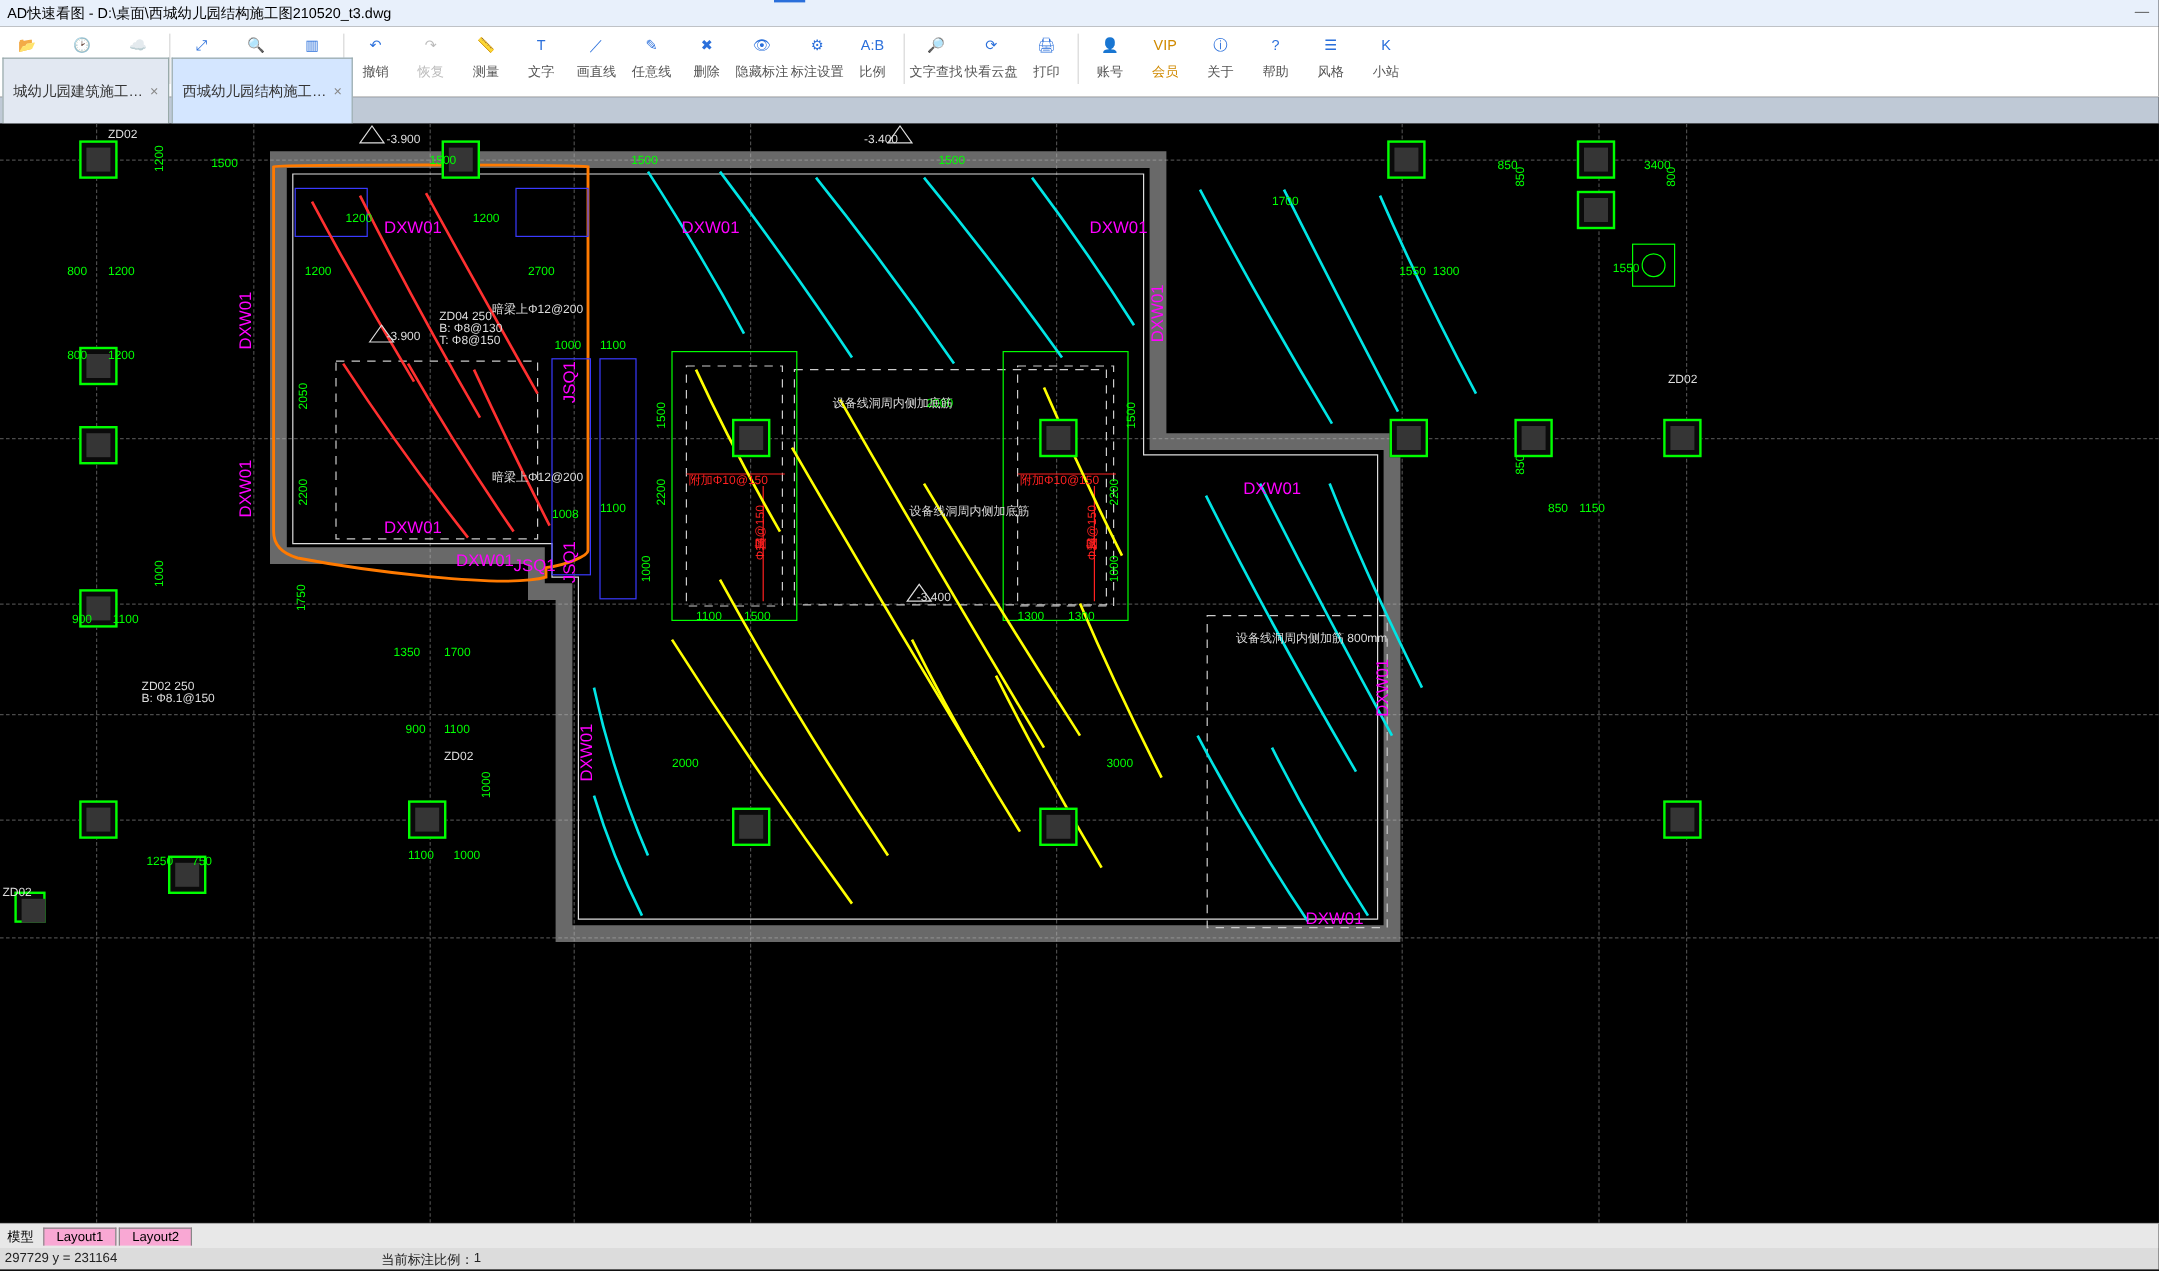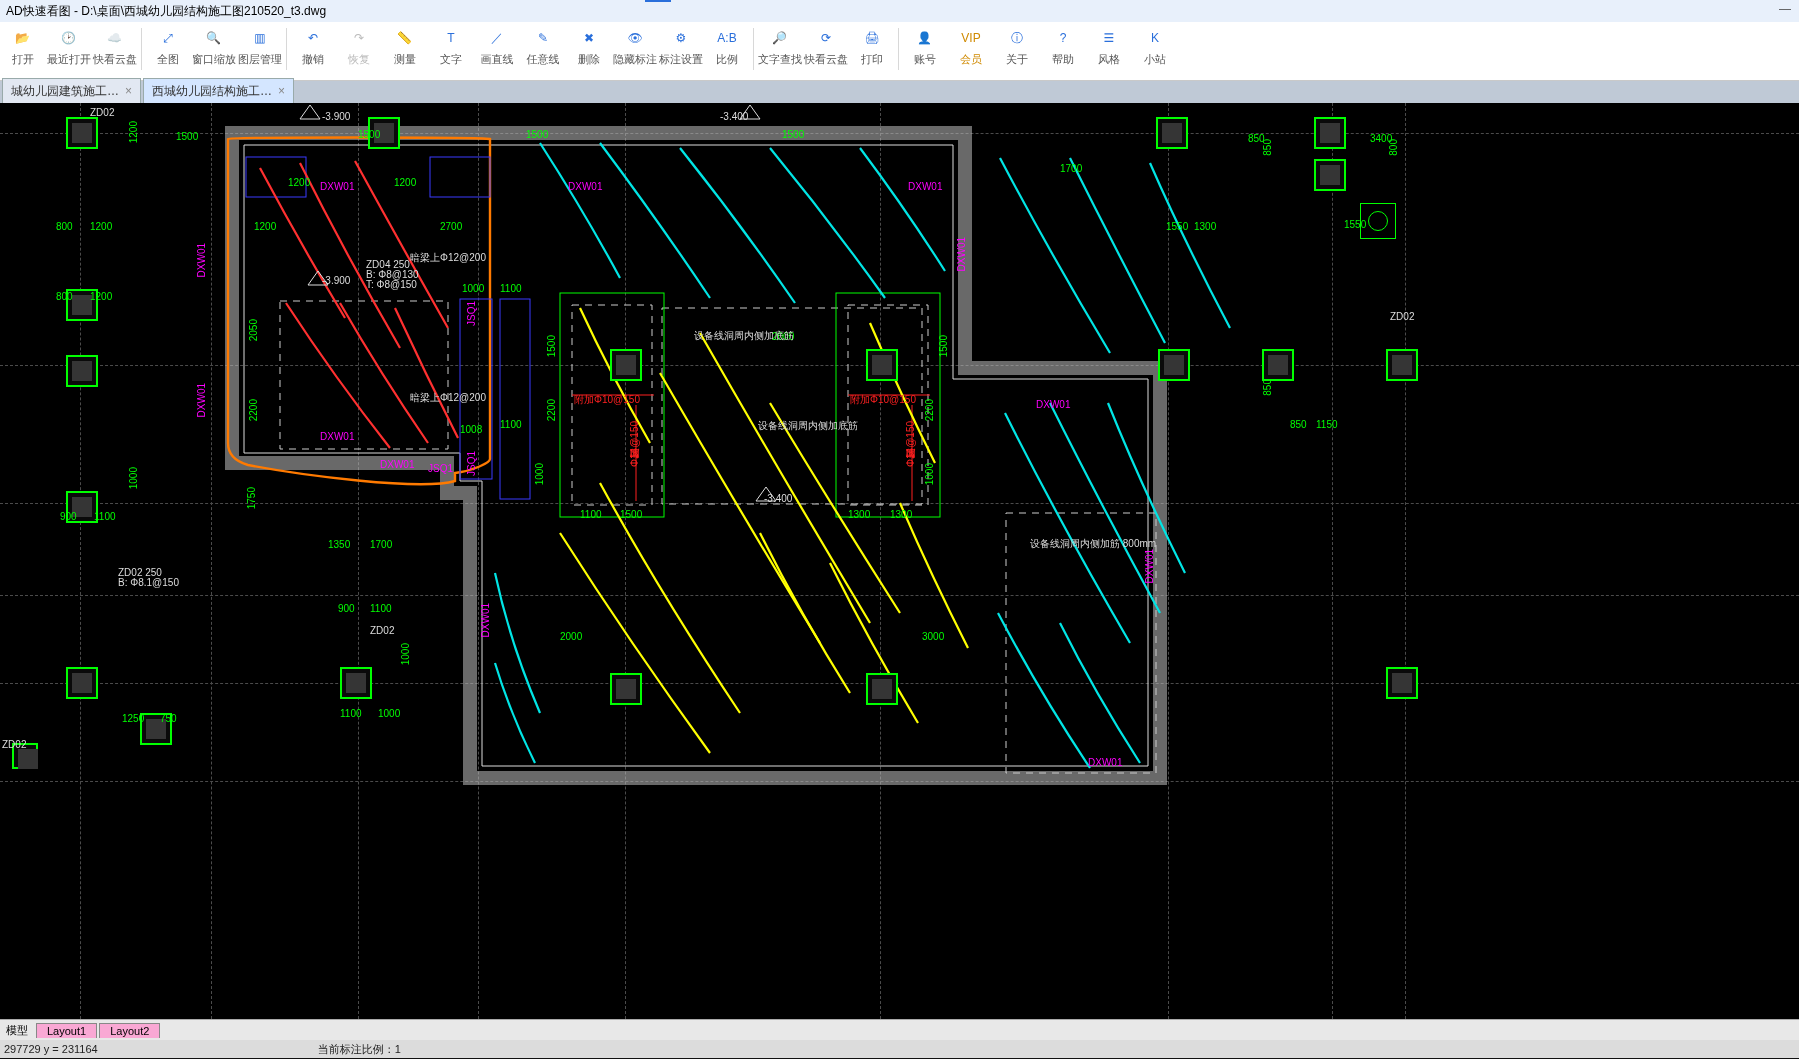--- a/index.html
+++ b/index.html
@@ -7,31 +7,31 @@
   .titlebar{height:20px;background:#e8f0fb;color:#000;padding:1px 6px;font-size:12px;display:flex;align-items:center;position:relative}
   .titlebar .dash{position:absolute;right:8px;top:2px;color:#555}
   .blue-strip{height:2px;background:#2a6fdb;position:absolute;top:0;left:645px;width:26px}
   .toolbar{height:56px;background:#fff;display:flex;align-items:flex-start;padding-top:2px;border-bottom:1px solid #c9c9c9}
   .tbtn{width:46px;height:52px;display:flex;flex-direction:column;align-items:center;justify-content:flex-start;cursor:pointer;color:#555}
   .tbtn .ic{width:24px;height:24px;margin-top:2px;display:flex;align-items:center;justify-content:center}
   .tbtn .lb{font-size:11px;margin-top:2px;text-align:center;white-space:nowrap}
   .tbtn.gold .lb{color:#d08a00}
   .sep{width:1px;height:42px;background:#d8d8d8;margin:4px 3px 0}
   .tabrow{height:22px;background:#bfc9d6;display:flex;align-items:flex-end}
-  .tab{height:20px;padding:2px 8px;font-size:12px;background:#e2e8f2;border:1px solid #9aa;border-bottom:none;margin-left:2px;display:flex;align-items:center;color:#333}
+  .tab{height:20px;padding:17px 8px;font-size:12px;background:#e2e8f2;border:1px solid #9aa;border-bottom:none;margin-left:2px;display:flex;align-items:center;color:#333}
   .tab.active{background:#d4e6ff}
   .tab .x{margin-left:6px;color:#888;cursor:pointer}
   
   .canvas{position:relative;width:1799px;height:916px;background:#000;overflow:hidden}
   .canvas *{position:absolute}
   .grid-v{width:0;height:100%;border-left:1px dashed #4b4b4b}
   .grid-h{height:0;width:100%;border-top:1px dashed #4b4b4b}
   .dim{color:#00ff00;font-size:10px;white-space:nowrap}
   .dim.r{writing-mode:vertical-rl;transform:rotate(180deg)}
-  .mag{color:#ff00ff;font-size:10px}
+  .mag{color:#ff00ff;font-size:14px}
   .mag.r{writing-mode:vertical-rl;transform:rotate(180deg)}
   .red{color:#ff2020;font-size:10px}
   .red.r{writing-mode:vertical-rl;transform:rotate(180deg)}
   .wht{color:#ddd;font-size:10px}
   .col-sq{width:28px;height:28px;border:2px solid #00ff00;background:#0a0a0a}
   .col-sq::after{content:"";display:block;width:20px;height:20px;background:#353535;margin:4px 0 0 4px}
   
   svg.full{width:1799px;height:916px;left:0;top:0}
   
   .layrow{height:20px;background:#e8e8e8;display:flex;align-items:center;font-size:11px;color:#000;border-top:1px solid #aaa}
@@ -364,21 +364,21 @@
   <div class="mag" style="left:428px;top:360px">JSQ1</div>
 
   <div class="wht" style="left:322px;top:8px">-3.900</div>
   <div class="wht" style="left:720px;top:8px">-3.400</div>
   <div class="wht" style="left:322px;top:172px">-3.900</div>
   <div class="wht" style="left:764px;top:390px">-3.400</div>
   <div class="wht" style="left:410px;top:148px">暗梁上Φ12@200</div>
   <div class="wht" style="left:410px;top:288px">暗梁上Φ12@200</div>
   <div class="wht" style="left:694px;top:226px">设备线洞周内侧加底筋</div>
   <div class="wht" style="left:758px;top:316px">设备线洞周内侧加底筋</div>
-  <div class="wht" style="left:1030px;top:434px">设备线洞周内侧加筋 800mm</div>
+  <div class="wht" style="left:1030px;top:422px">设备线洞周内侧加筋 800mm</div>
   <div class="wht" style="left:366px;top:156px">ZD04 250</div>
   <div class="wht" style="left:366px;top:166px">B: Φ8@130</div>
   <div class="wht" style="left:366px;top:176px">T: Φ8@150</div>
   <div class="wht" style="left:90px;top:4px">ZD02</div>
   <div class="wht" style="left:370px;top:522px">ZD02</div>
   <div class="wht" style="left:1390px;top:208px">ZD02</div>
   <div class="wht" style="left:118px;top:464px">ZD02 250</div>
   <div class="wht" style="left:118px;top:474px">B: Φ8.1@150</div>
   <div class="wht" style="left:2px;top:636px">ZD02</div>
 

